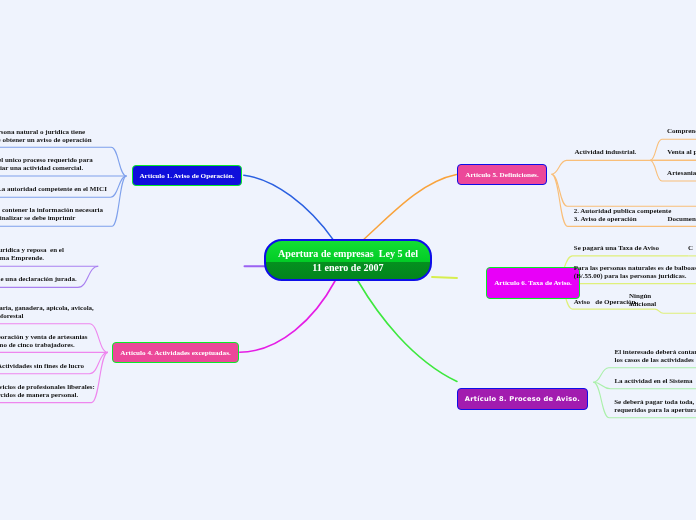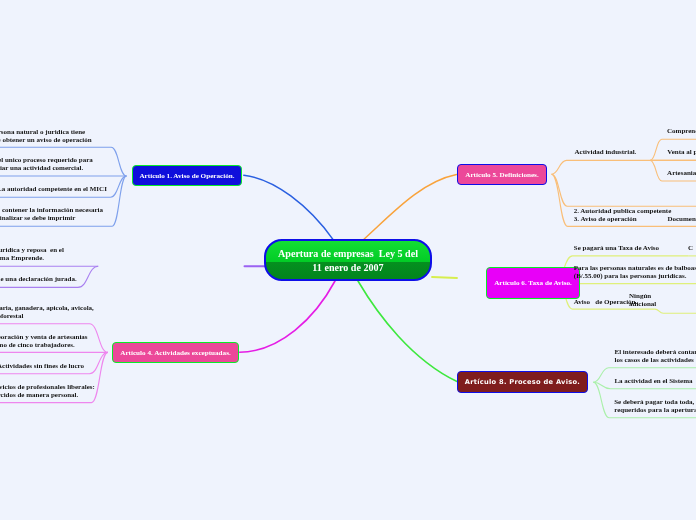--- a/index.html
+++ b/index.html
@@ -19,22 +19,22 @@
   .n1{left:132px;top:165px;width:110px;height:21px;border:1.7px solid #0aeb28;
       background:#0f0fdb;font-size:7.15px;}
   .n3{left:100px;top:255px;width:144px;height:21px;border:1.7px solid #ffe000;
       background:#5000fa;font-size:7.15px;}
   .n4{left:112px;top:342px;width:127px;height:21px;border:1.7px solid #0aeb28;
       background:#ec4899;font-size:7.15px;}
   .n5{left:457px;top:164px;width:90px;height:21px;border:1.7px solid #0e0ee8;
       background:#ec4899;font-size:7.15px;}
   .n6{left:457px;top:267px;width:94px;height:32px;border:1.7px solid #0aeb28;
       background:#e800f8;font-size:7.15px;margin-left:29px;}
-  .n8{left:457px;top:371px;width:131px;height:22px;border:1.7px solid #0e0ee8;
-      background:#7f1d1d;font-size:6.65px;font-family:"DejaVu Sans",sans-serif;
+  .n8{left:457px;top:388px;width:131px;height:22px;border:1.7px solid #0e0ee8;
+      background:#a21caf;font-size:6.65px;font-family:"DejaVu Sans",sans-serif;
       letter-spacing:0.28px;}
 </style>
 </head>
 <body>
 
 <div id="stage">
 <svg class="links" viewBox="0 0 696 520">
   <g fill="none" stroke-linecap="round">
 
     <path d="M 243.8 175.3 C 274 178.5, 309 205.5, 333.5 240.1" stroke="#2a5fe0" stroke-width="1.5"></path>

